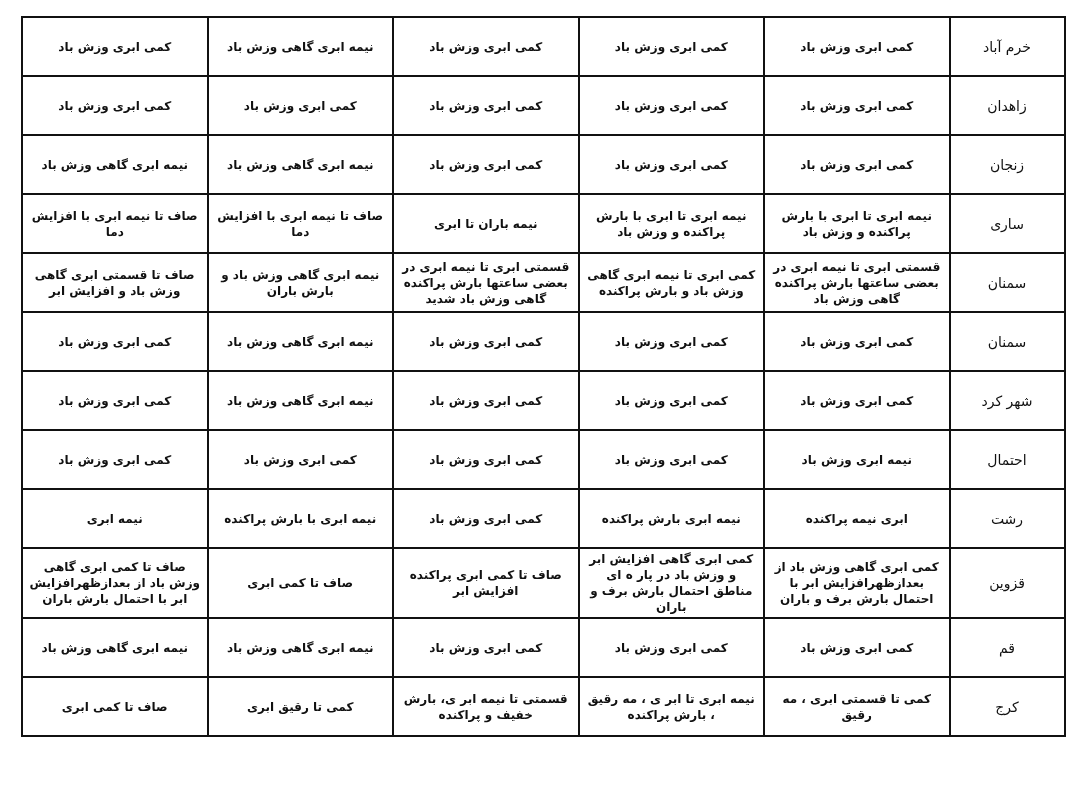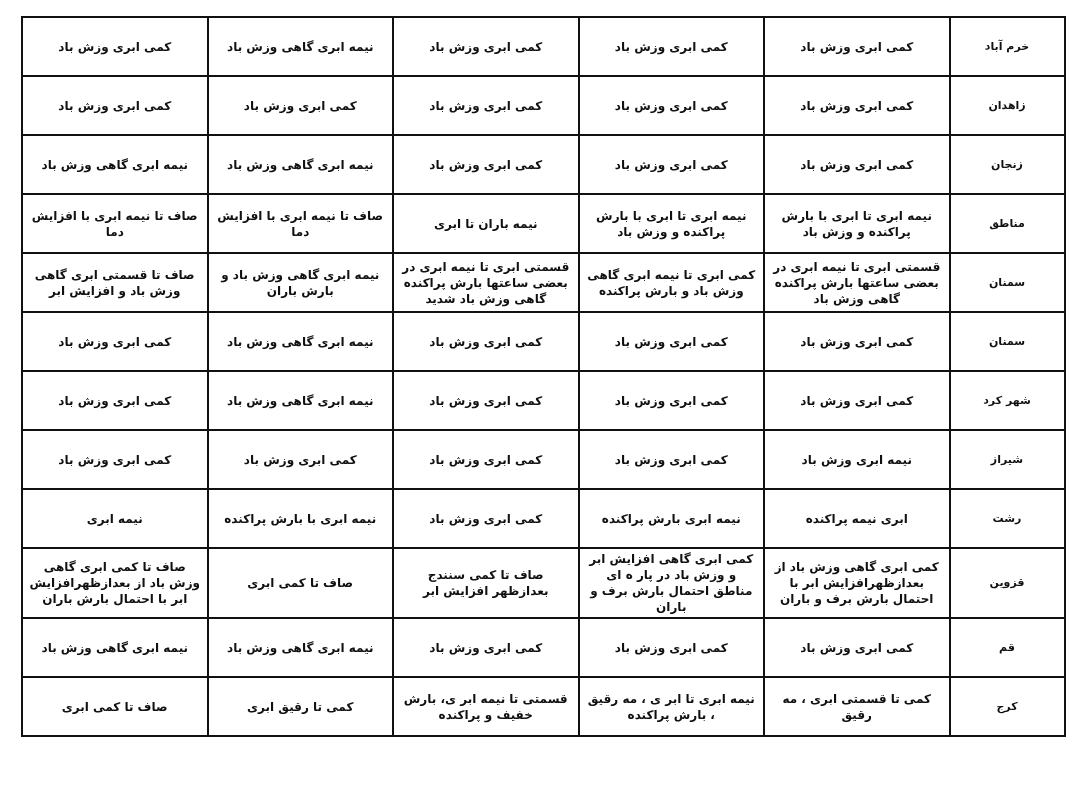--- a/index.html
+++ b/index.html
@@ -17,21 +17,21 @@
       border: 2px solid #111111;
       text-align: center;
       vertical-align: middle;
       font-size: 12px;
       font-weight: bold;
       line-height: 16px;
       padding: 2px 6px;
       height: 59px;
       box-sizing: border-box;
     }
-    table.forecast td.city { font-weight: bold; font-size: 11px; }
+    table.forecast td.city { font-weight: normal; font-size: 14px; }
     col.c-city { width: 115px; }
     col.c-day { width: 185.5px; }
   </style>
 </head>
 <body>
 
 <div class="wrap">
   <table class="forecast">
     <colgroup>
       <col class="c-city">
@@ -60,21 +60,21 @@
         </tr>
         <tr>
           <td class="city">زنجان</td>
           <td>کمی ابری وزش باد</td>
           <td>کمی ابری وزش باد</td>
           <td>کمی ابری وزش باد</td>
           <td>نیمه ابری گاهی وزش باد</td>
           <td>نیمه ابری گاهی وزش باد</td>
         </tr>
         <tr>
-          <td class="city">مناطق</td>
+          <td class="city">ساری</td>
           <td>نیمه ابری تا ابری با بارش پراکنده و وزش باد</td>
           <td>نیمه ابری تا ابری با بارش پراکنده و وزش باد</td>
           <td>نیمه باران تا ابری</td>
           <td>صاف تا نیمه ابری با افزایش دما</td>
           <td>صاف تا نیمه ابری با افزایش دما</td>
         </tr>
         <tr>
           <td class="city">سمنان</td>
           <td>قسمتی ابری تا نیمه ابری در بعضی ساعتها بارش پراکنده گاهی وزش باد</td>
           <td>کمی ابری تا نیمه ابری گاهی وزش باد و بارش پراکنده</td>
@@ -92,40 +92,40 @@
         </tr>
         <tr>
           <td class="city">شهر کرد</td>
           <td>کمی ابری وزش باد</td>
           <td>کمی ابری وزش باد</td>
           <td>کمی ابری وزش باد</td>
           <td>نیمه ابری گاهی وزش باد</td>
           <td>کمی ابری وزش باد</td>
         </tr>
         <tr>
-          <td class="city">شیراز</td>
+          <td class="city">احتمال</td>
           <td>نیمه ابری وزش باد</td>
           <td>کمی ابری وزش باد</td>
           <td>کمی ابری وزش باد</td>
           <td>کمی ابری وزش باد</td>
           <td>کمی ابری وزش باد</td>
         </tr>
         <tr>
           <td class="city">رشت</td>
           <td>ابری نیمه پراکنده</td>
           <td>نیمه ابری بارش پراکنده</td>
           <td>کمی ابری وزش باد</td>
           <td>نیمه ابری با بارش پراکنده</td>
           <td>نیمه ابری</td>
         </tr>
         <tr>
           <td class="city">قزوین</td>
           <td>کمی ابری گاهی وزش باد از بعدازظهرافزایش ابر با احتمال بارش برف و باران</td>
           <td>کمی ابری گاهی افزایش ابر و وزش باد در پار ه ای مناطق احتمال بارش برف و باران</td>
-          <td>صاف تا کمی سنندج بعدازظهر افزایش ابر</td>
+          <td>صاف تا کمی ابری پراکنده افزایش ابر</td>
           <td>صاف تا کمی ابری</td>
           <td>صاف تا کمی ابری گاهی وزش باد از بعدازظهرافزایش ابر با احتمال بارش باران</td>
         </tr>
         <tr>
           <td class="city">قم</td>
           <td>کمی ابری وزش باد</td>
           <td>کمی ابری وزش باد</td>
           <td>کمی ابری وزش باد</td>
           <td>نیمه ابری گاهی وزش باد</td>
           <td>نیمه ابری گاهی وزش باد</td>

